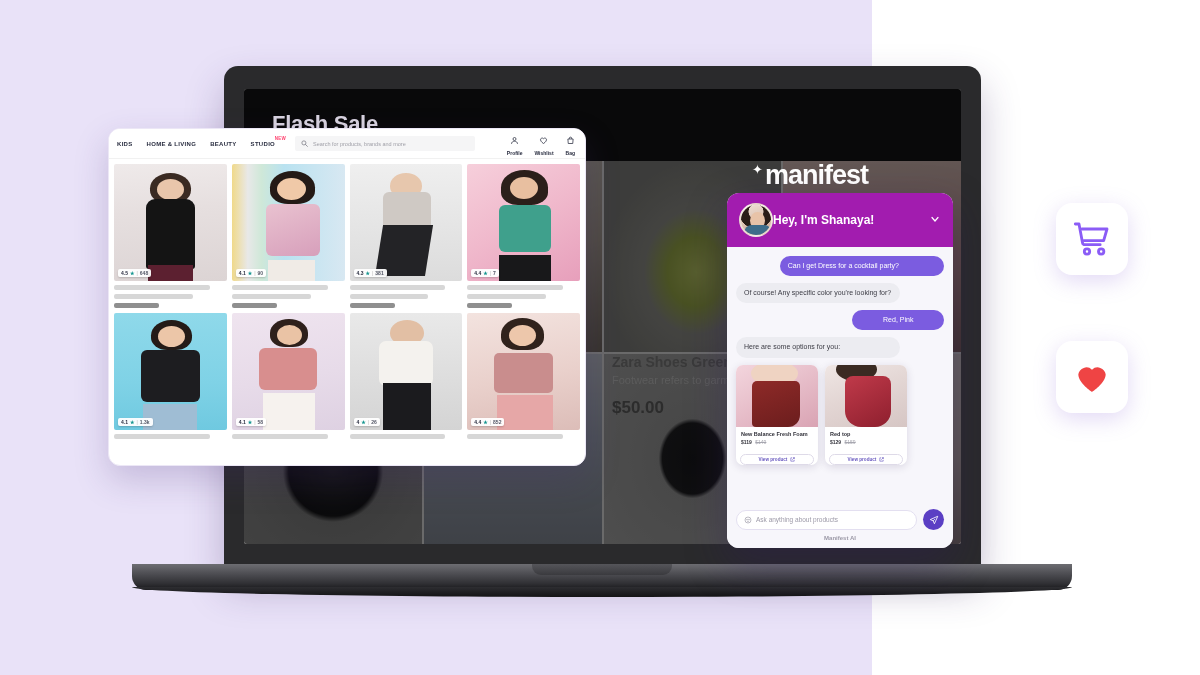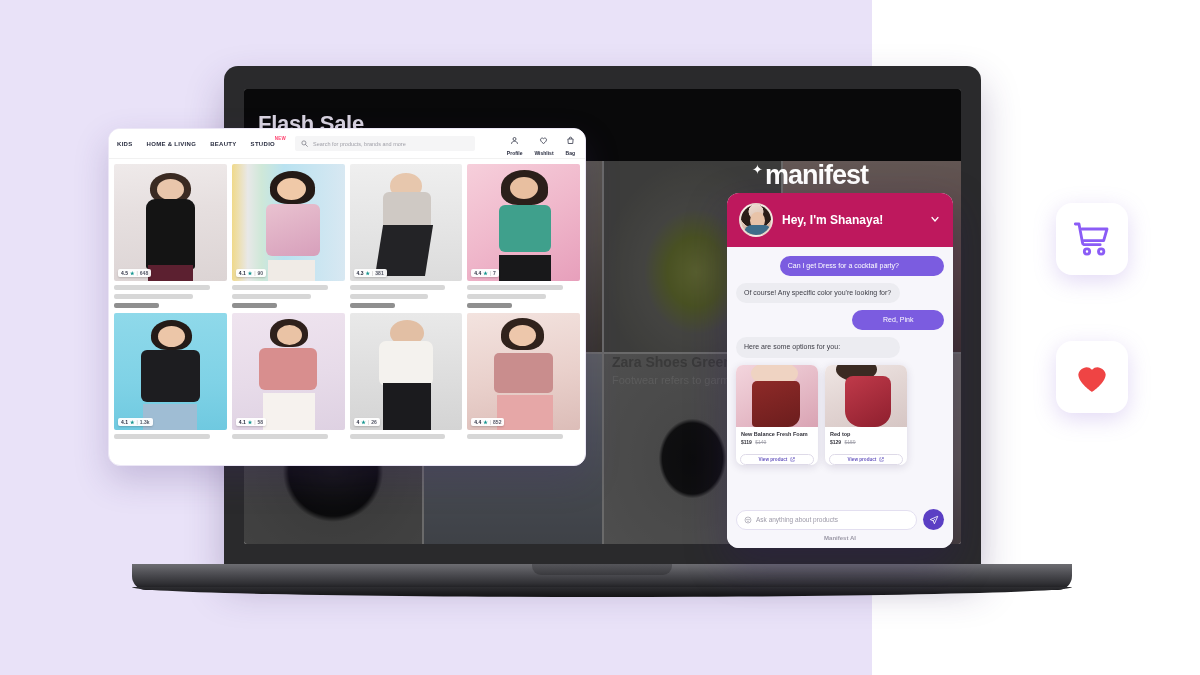--- a/index.html
+++ b/index.html
@@ -50,21 +50,21 @@
 
   
   #site { position:absolute; inset:0; background:#f2f2f2; }
   #site-dim { position:absolute; inset:0; background:rgba(0,0,0,.56); z-index:4; }
 
   #flash-band {
     position:absolute; left:0; top:0; width:100%; height:72px;
     background:#151517; z-index:2;
   }
   #flash-title {
-    position:absolute; left:14px; top:22px;
+    position:absolute; left:28px; top:22px;
     font-size:22px; font-weight:700; color:#d8d3e0; letter-spacing:-.3px; z-index:6;
   }
   #countdown { position:absolute; right:20px; top:12px; display:flex; gap:8px; z-index:6; }
   .cd-unit { text-align:center; }
   .cd-box {
     width:29px; height:29px; background:#0c0c0e; border-radius:6px;
     display:flex; align-items:center; justify-content:center;
     font-size:11px; font-weight:600; color:#b9b4c2;
   }
   .cd-lbl { margin-top:3px; font-size:7px; font-weight:600; color:#7d7a85; letter-spacing:.4px; }
@@ -130,21 +130,21 @@
   #manifest-logo .spark { color:#fff; font-size:13px; margin-top:2px; }
 
   
   #chat {
     position:absolute; left:727px; top:193px; width:226px; height:355px;
     background:#f7f6fb; border-radius:12px; z-index:50; overflow:hidden;
     box-shadow:0 16px 40px rgba(45,25,90,.35);
     display:flex; flex-direction:column;
   }
   #chat-head {
-    background:#be185d; padding:10px 12px; display:flex; align-items:center; gap:9px;
+    background:#a21caf; padding:10px 12px; display:flex; align-items:center; 
     position:relative; flex:0 0 auto;
   }
   #chat-avatar {
     width:34px; height:34px; border-radius:50%; overflow:hidden; flex:0 0 auto;
     background:linear-gradient(160deg,#f0e2d8,#c9a28c); position:relative;
     border:2px solid rgba(255,255,255,.5);
   }
   #chat-avatar .hair { position:absolute; inset:0; background:radial-gradient(circle at 50% 22%, transparent 26%, #2a1d18 28%, #2a1d18 60%, transparent 62%); }
   #chat-avatar .face { position:absolute; left:9px; top:7px; width:15px; height:17px; border-radius:50%; background:#e8c3a8; }
   #chat-avatar .body { position:absolute; left:3px; bottom:0; width:28px; height:10px; border-radius:8px 8px 0 0; background:#3f6d8a; }
@@ -230,20 +230,21 @@
           <div class="ph" style="background:radial-gradient(ellipse at 50% 55%, #1d1d20 0%, #222226 24%, #a5a5a5 27%, #b4b4b4 100%)"></div>
         </div>
         <div class="bg-tile">
           <div class="ph" style="background:linear-gradient(170deg,#efe7e2,#d3c4bc 60%,#9d8e86)"></div>
         </div>
       </div>
 
       <div id="bg-prod">
         <div class="t">Zara Shoes Green</div>
         <div class="d">Footwear refers to garm...</div>
+        <div class="p">$50.00</div>
       </div>
 
       <div id="flash-band"></div>
       <div id="flash-title">Flash Sale</div>
 
 
       <div id="site-dim"></div>
     </div>
   </div>
 

